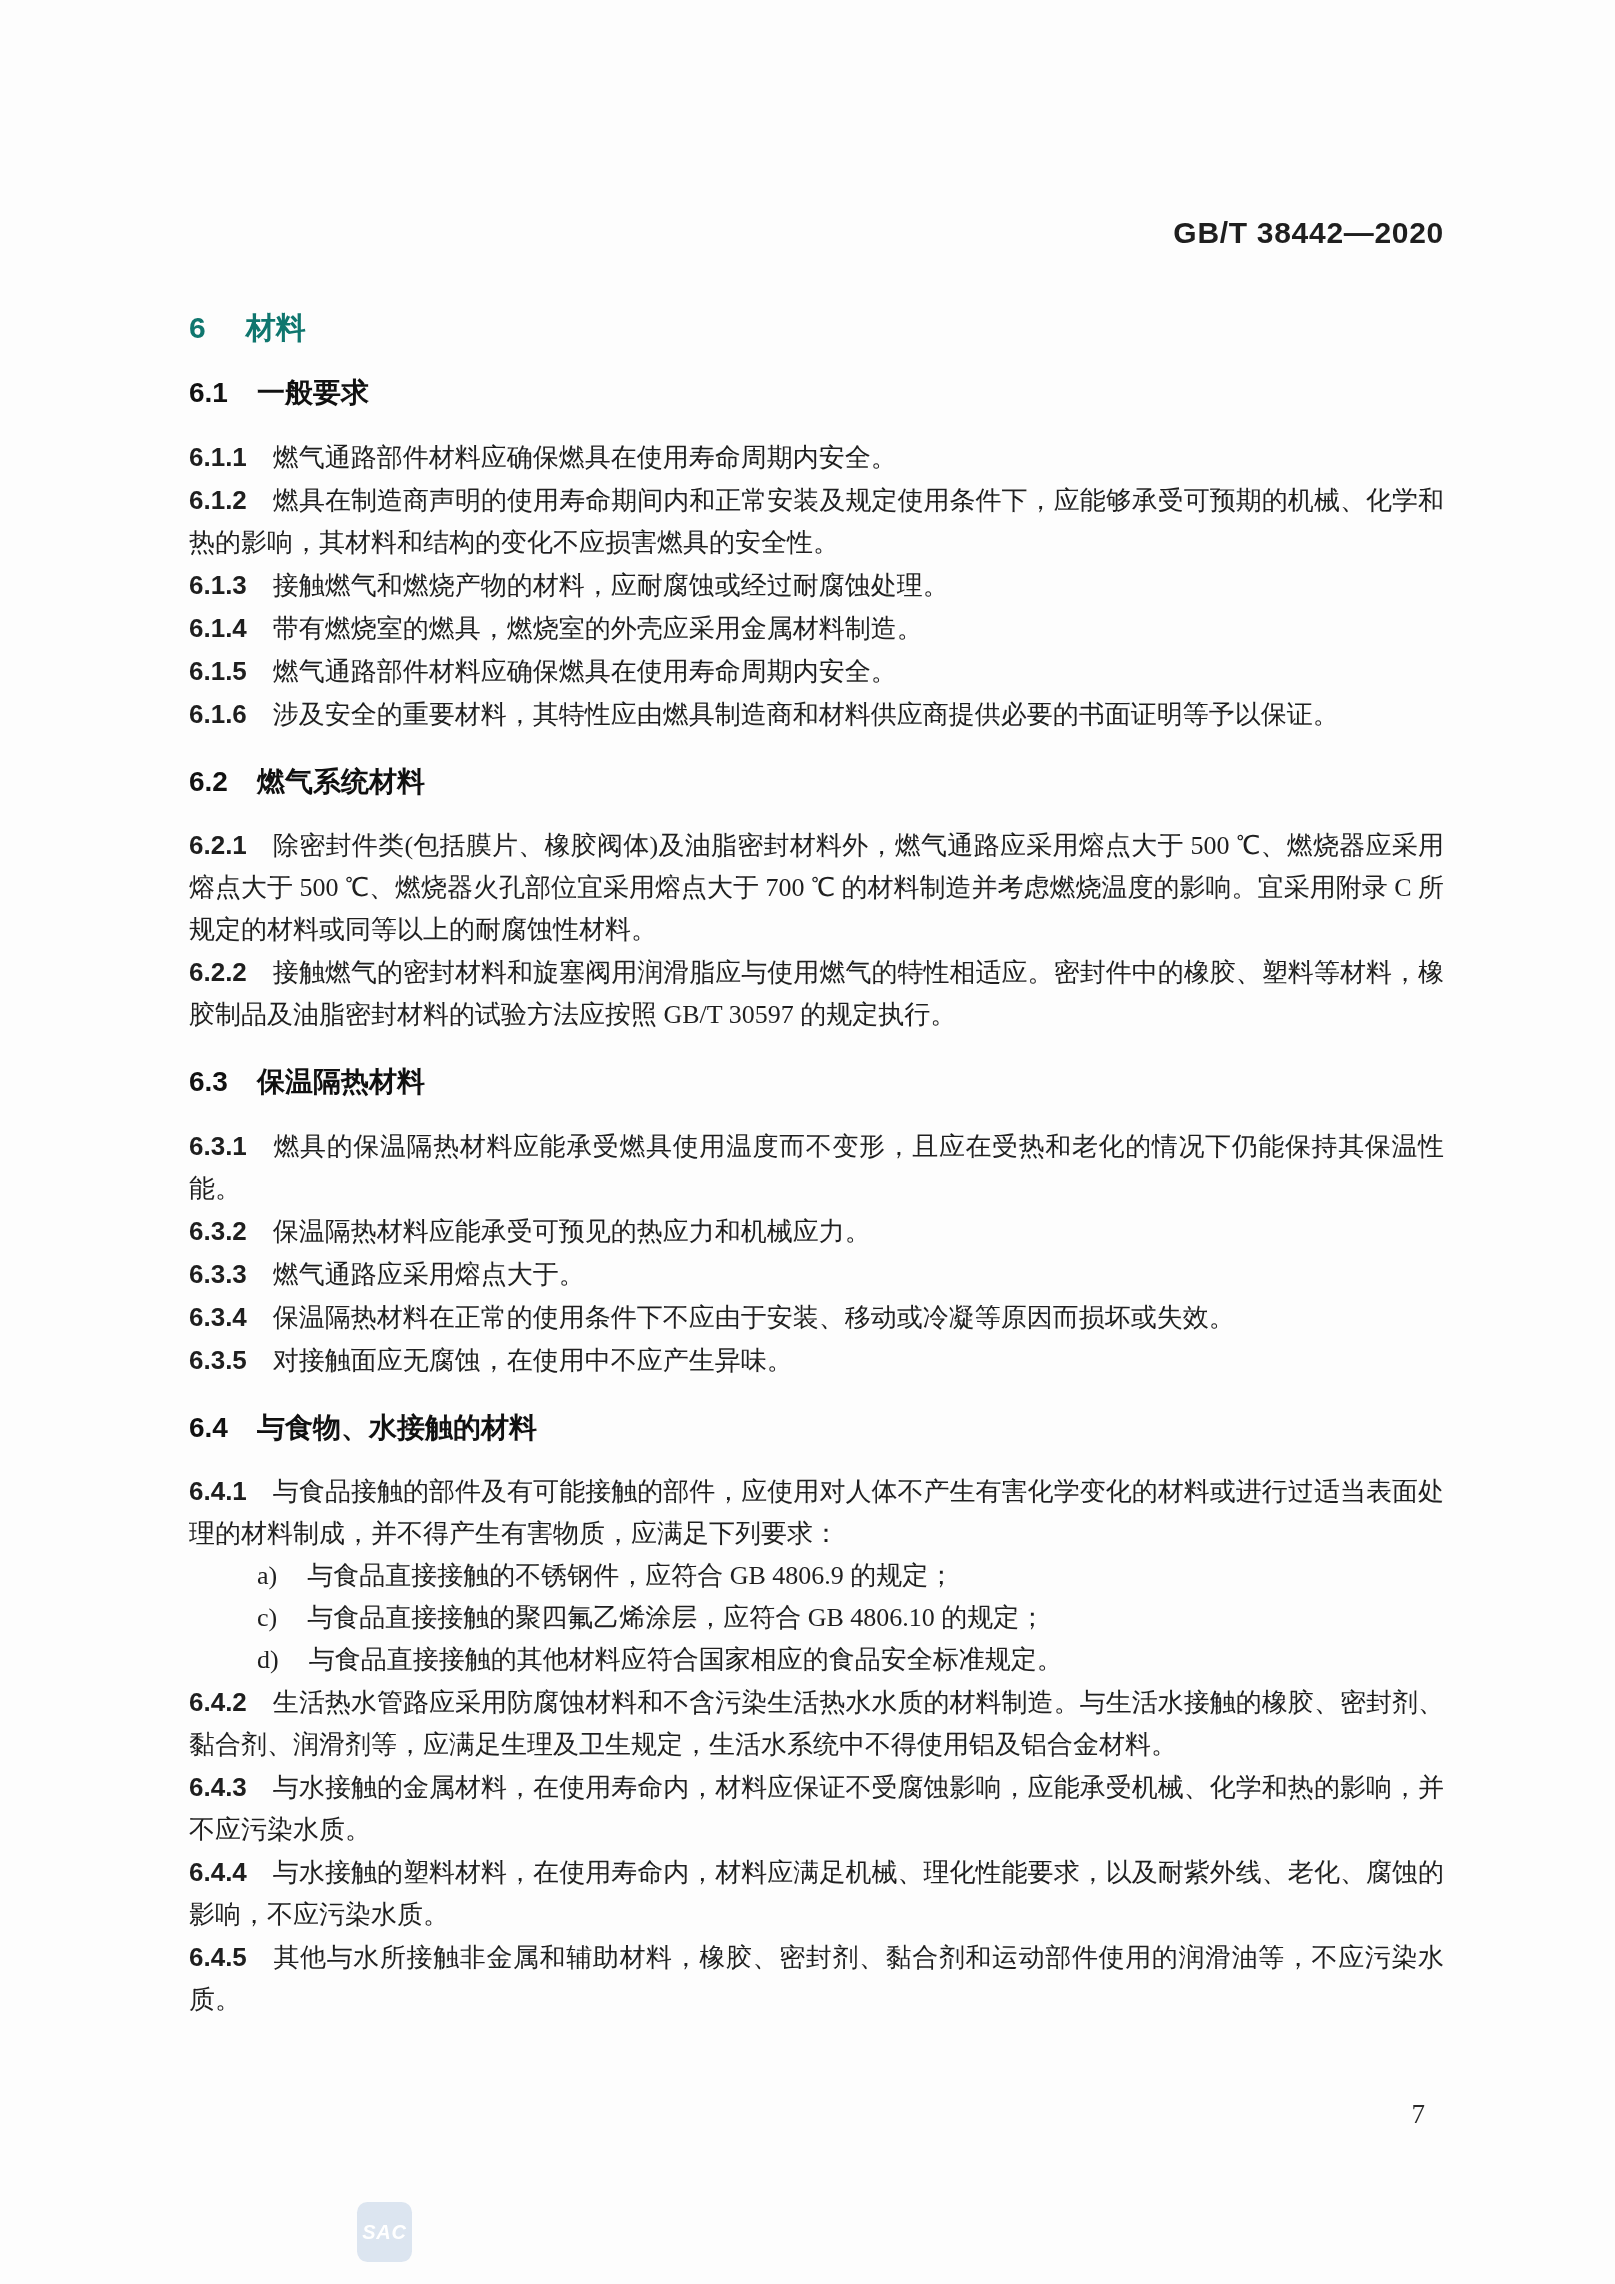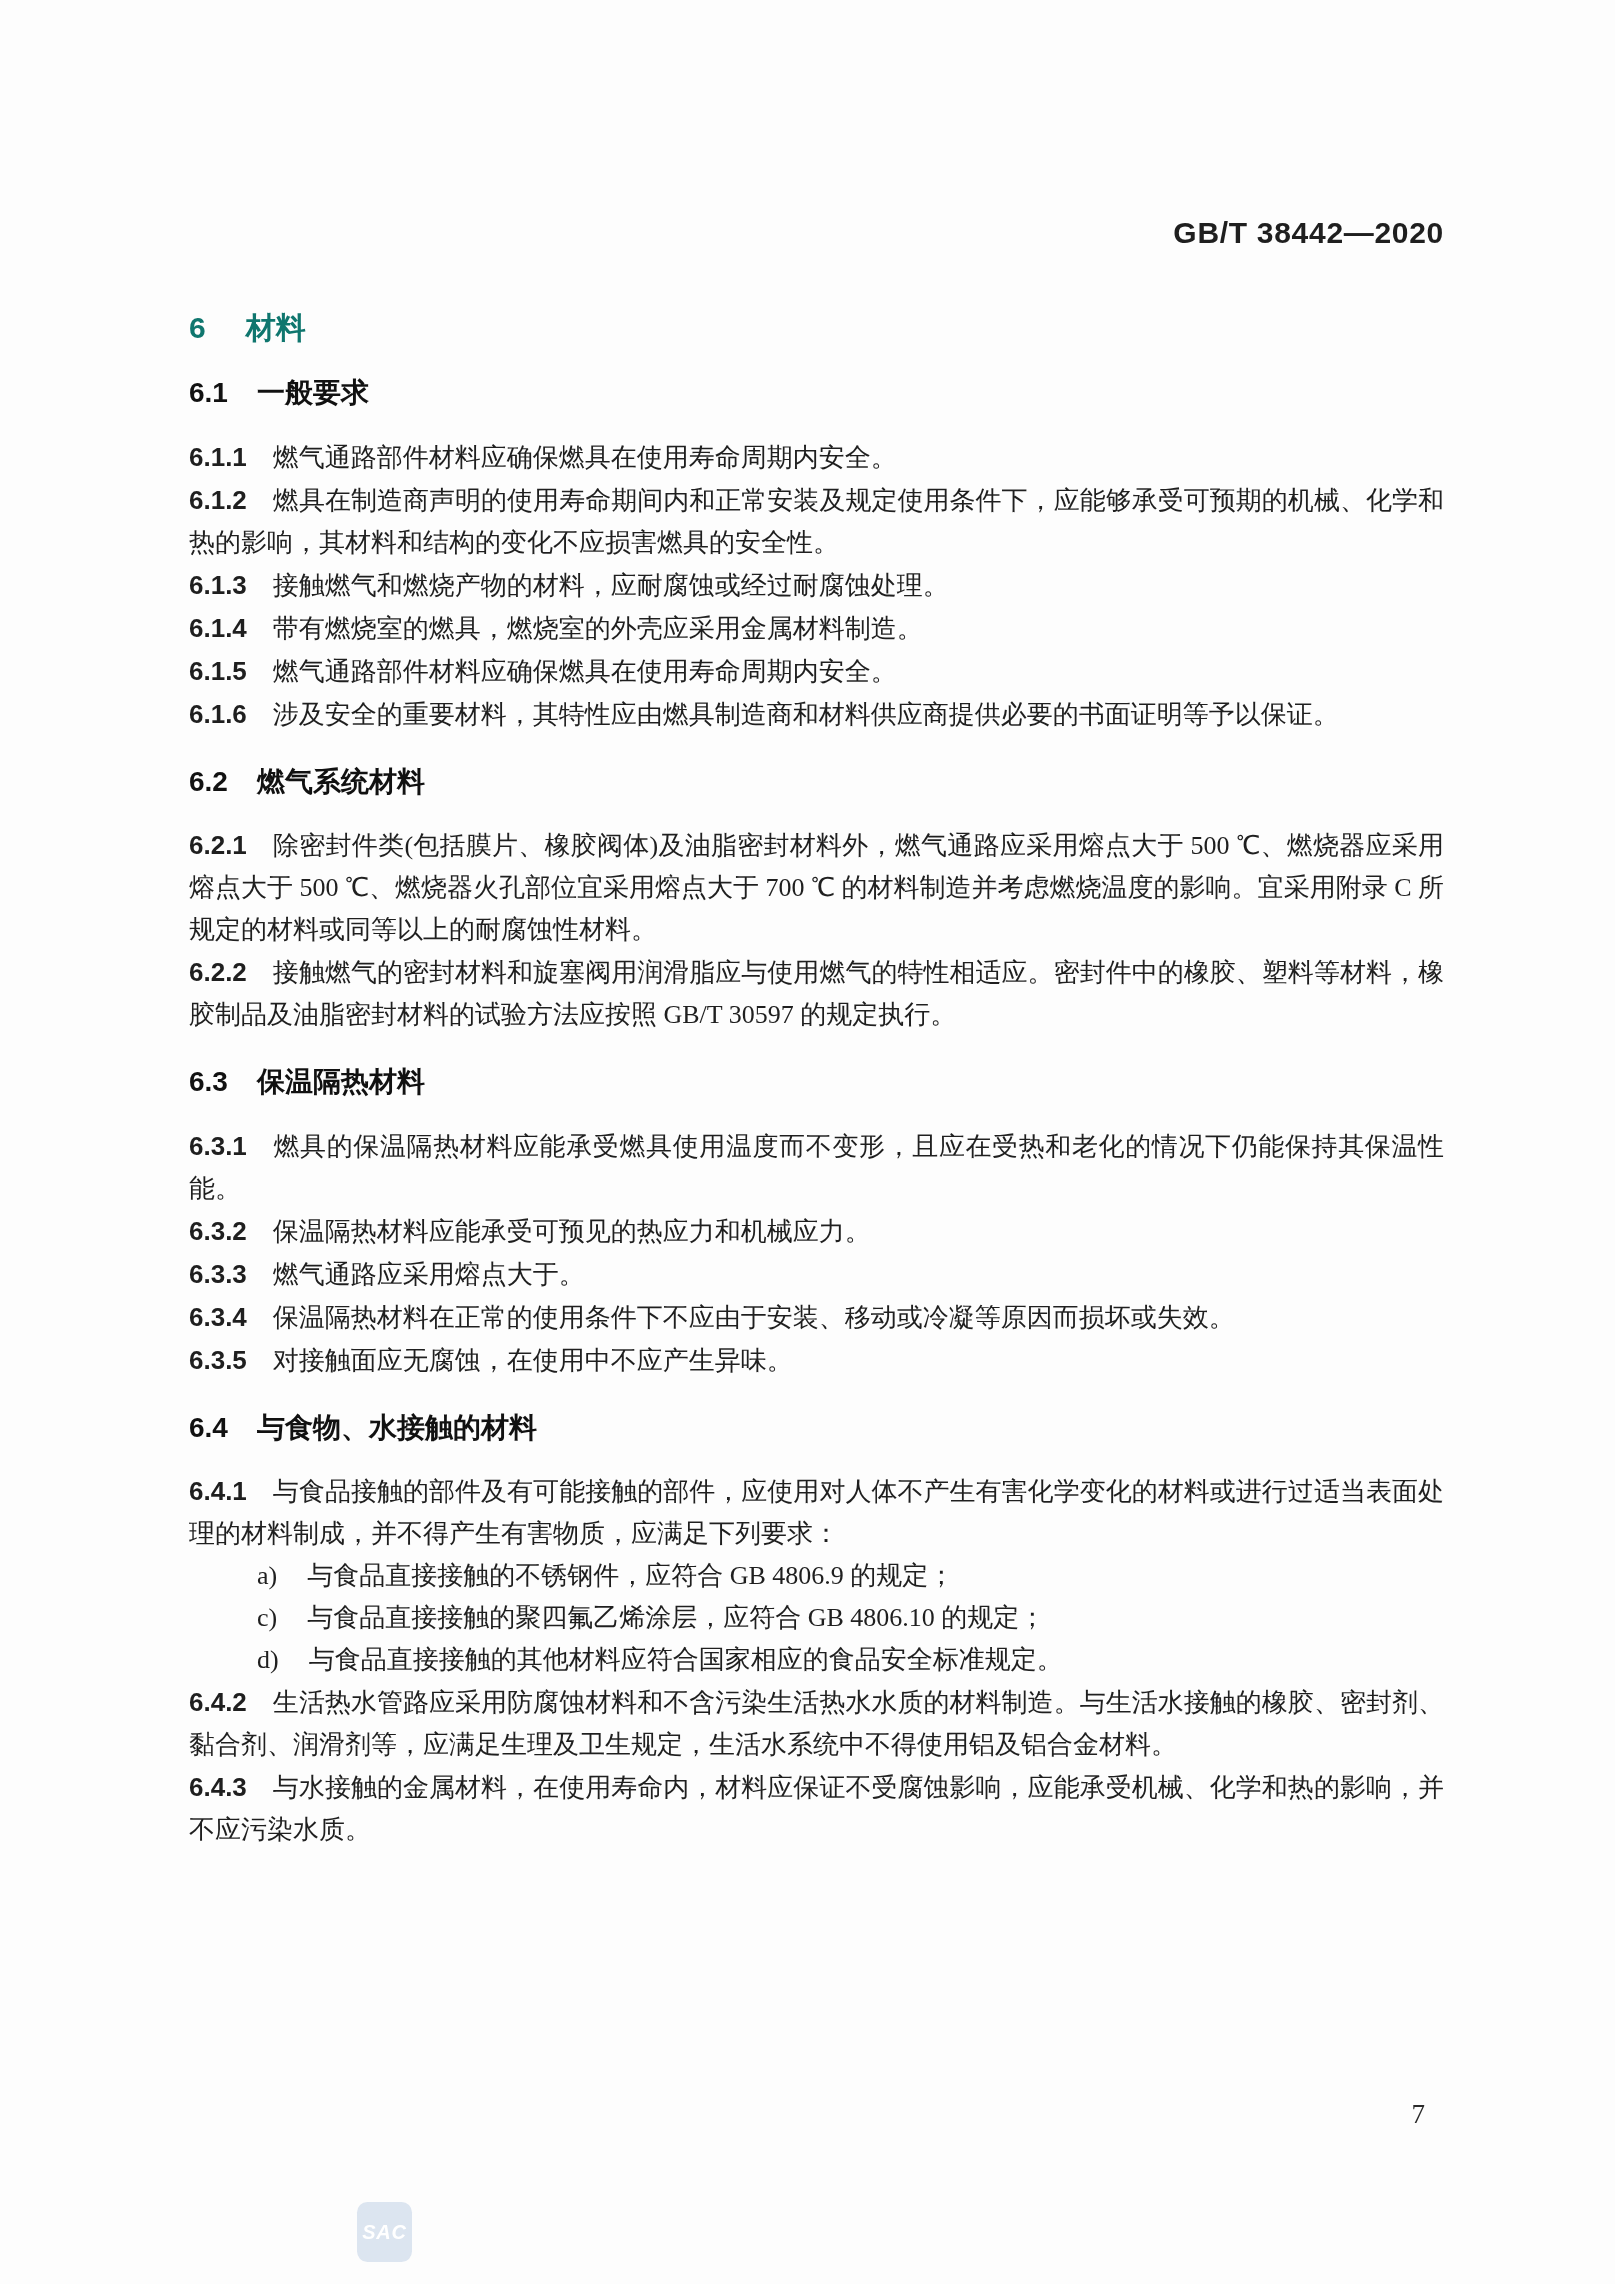--- a/index.html
+++ b/index.html
@@ -153,20 +153,22 @@
     <h2 class="section">
       <span class="hnum">6.4</span><span>与食物、水接触的材料</span>
     </h2>
 
     <p class="clause"><span class="cnum">6.4.1</span><span>与食品接触的部件及有可能接触的部件，应使用对人体不产生有害化学变化的材料或进行过适当表面处理的材料制成，并不得产生有害物质，应满足下列要求：</span></p>
     <p class="item"><span class="inum">a)</span><span>与食品直接接触的不锈钢件，应符合 GB 4806.9 的规定；</span></p>
     <p class="item"><span class="inum">c)</span><span>与食品直接接触的聚四氟乙烯涂层，应符合 GB 4806.10 的规定；</span></p>
     <p class="item"><span class="inum">d)</span><span>与食品直接接触的其他材料应符合国家相应的食品安全标准规定。</span></p>
     <p class="clause"><span class="cnum">6.4.2</span><span>生活热水管路应采用防腐蚀材料和不含污染生活热水水质的材料制造。与生活水接触的橡胶、密封剂、黏合剂、润滑剂等，应满足生理及卫生规定，生活水系统中不得使用铝及铝合金材料。</span></p>
     <p class="clause"><span class="cnum">6.4.3</span><span>与水接触的金属材料，在使用寿命内，材料应保证不受腐蚀影响，应能承受机械、化学和热的影响，并不应污染水质。</span></p>
+    <p class="clause"><span class="cnum">6.4.4</span><span>与水接触的塑料材料，在使用寿命内，材料应满足机械、理化性能要求，以及耐紫外线、老化、腐蚀的影响，不应污染水质。</span></p>
+    <p class="clause"><span class="cnum">6.4.5</span><span>其他与水所接触非金属和辅助材料，橡胶、密封剂、黏合剂和运动部件使用的润滑油等，不应污染水质。</span></p>
 
   </main>
 
   <div class="page-number">7</div>
 
   <div class="watermark">
     <span>SAC</span>
   </div>
 
 </div>

